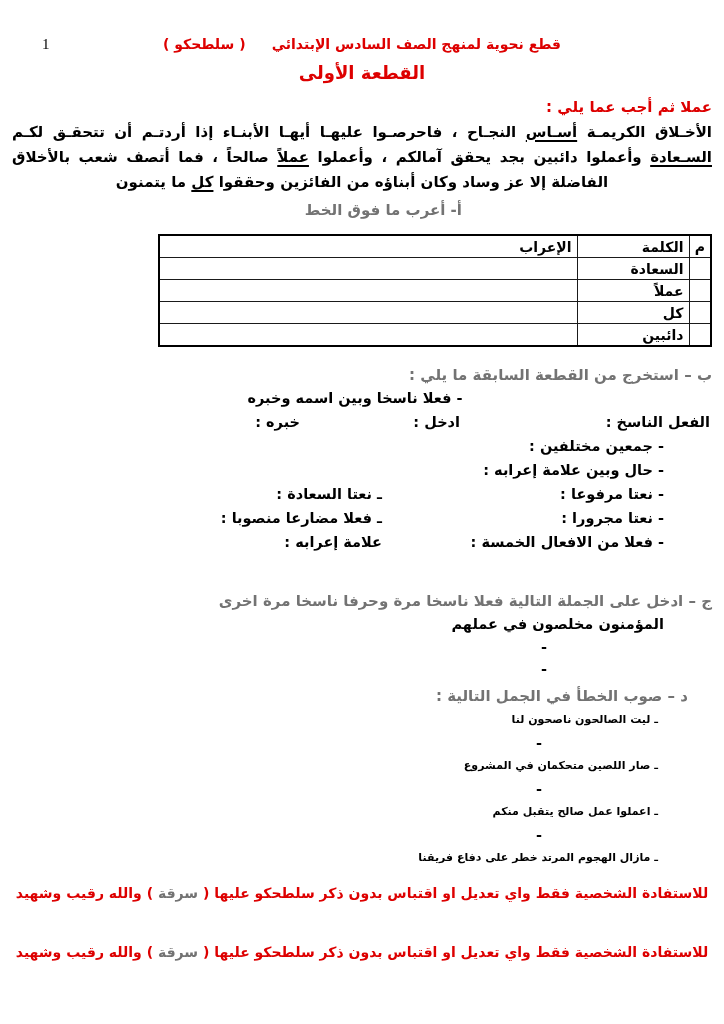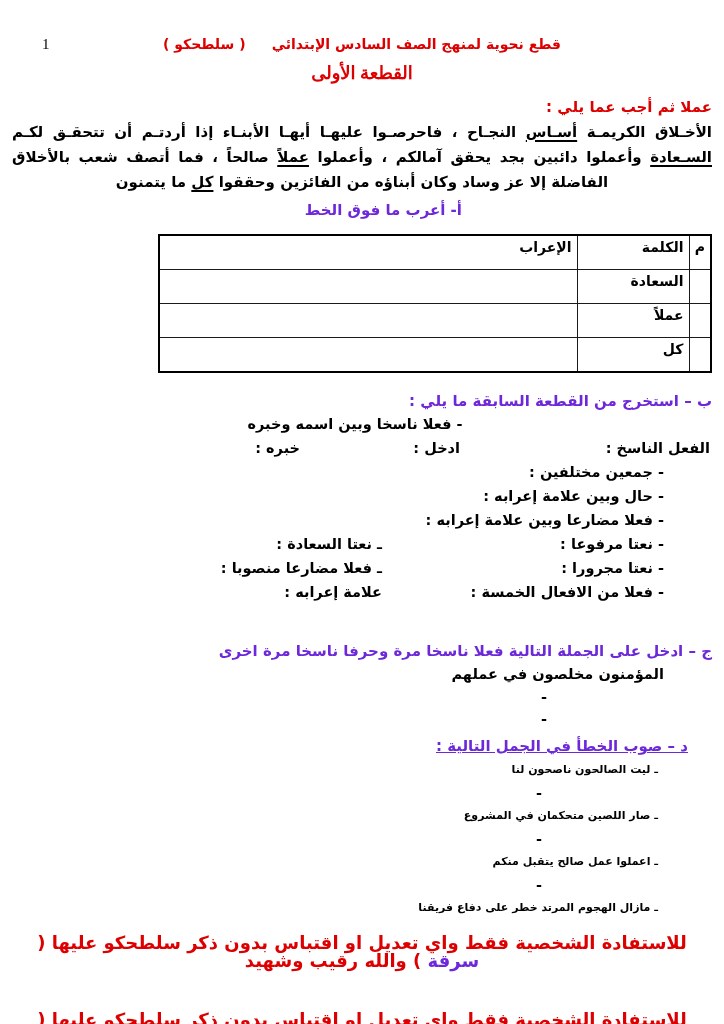--- a/index.html
+++ b/index.html
@@ -7,47 +7,47 @@
     width:724px; height:1024px;
     font-family:"DejaVu Sans", sans-serif;
     font-weight:bold;
     direction:rtl;
     color:#000;
     overflow:hidden;
   }
   .page { box-sizing:border-box; width:724px; height:1024px; padding:36px 12px 0 12px; position:relative; }
 
   .red  { color:#dd0000; }
-  .blue { color:#6d28d9; }
+  .blue { color:#737373; }
 
   
   .header { position:relative; text-align:center; font-size:14px; height:20px; }
   .header .title-wrap { display:inline-flex; gap:26px; }
   .page-num {
     position:absolute; left:30px; top:0;
     color:#000; font-weight:normal; font-family:"Liberation Serif", serif; font-size:15px;
   }
 
-  .piece-title { text-align:center; font-size:18px; margin-top:6px; height:24px;font-family:Liberation Serif, serif; }
+  .piece-title { text-align:center; font-size:18px; margin-top:6px; height:24px; }
   .read-prompt { text-align:right; font-size:15px; margin-top:12px; height:20px; }
 
   .passage {
     margin:2px 0 0 0; font-size:15px; line-height:25px;
     text-align:justify; text-align-last:center;
   }
   .passage .u { text-decoration:underline; text-decoration-thickness:2px; text-underline-offset:3px; }
 
   .section-a { margin:6px 250px 0 0; font-size:15px; height:20px; }
 
   table.irab-table {
     border-collapse:collapse; width:554px; margin-top:13px; margin-right:0; margin-left:auto;
     table-layout:fixed;
   }
   table.irab-table td, table.irab-table th {
-    border:1.5px solid #1a1a1a; height:21px; font-size:14px; padding:0 5px 12px 0;
+    border:1.5px solid #1a1a1a; height:21px; font-size:14px; padding:0 5px 0 0;
     text-align:right; vertical-align:middle;
   }
   table.irab-table { border:2px solid #000; }
   col.c-num  { width:22px; }
   col.c-word { width:112px; }
   th.h-num { text-align:center; padding:0; }
 
   .section-heading { font-size:15px; line-height:22px; }
   .b-heading { margin-top:17px; }
   .b-item { font-size:14.5px; line-height:24px; }
@@ -61,24 +61,24 @@
 
   .two-col { display:flex; font-size:14.5px; line-height:24px; }
   .two-col .right { width:330px; padding-right:48px; box-sizing:border-box; }
   .two-col .left  { flex:1; }
 
   .c-heading { margin-top:36px; }
   .c-sentence { font-size:14.5px; line-height:24px; padding-right:48px; }
   .dash-line { font-size:14.5px; line-height:22px; padding-right:170px; }
   .dash-line.c { padding-right:165px; }
 
-  .d-heading { margin-top:4px; line-height:24px; padding-right:24px;text-decoration:underline; }
+  .d-heading { margin-top:4px; line-height:24px; padding-right:24px; }
   .d-item { font-size:11px; line-height:24px; padding-right:54px; }
 
-  .footer-line { text-align:center; font-size:18px; line-height:18px; }
+  .footer-line { text-align:center; font-size:14px; line-height:18px; }
   .footer-1 { margin-top:14px; }
   .footer-2 { margin-top:41px; }
 </style>
 </head>
 <body>
 
 <div class="page">
 
   <div class="header">
     <span class="page-num">1</span>
@@ -116,36 +116,40 @@
     <tr>
       <td></td>
       <td>عملاً</td>
       <td></td>
     </tr>
     <tr>
       <td></td>
       <td>كل</td>
       <td></td>
     </tr>
+    <tr>
+      <td></td>
+      <td>دائبين</td>
+      <td></td>
+    </tr>
   </tbody>
     </table>
 
   <div class="section-heading b-heading blue">ب – استخرج من القطعة السابقة ما يلي :</div>
 
   <div class="b-item ind-sm">- فعلا ناسخا وبين اسمه وخبره</div>
 
   <div class="nasekh-row">
     <span class="seg1">الفعل الناسخ :</span>
     <span class="seg2">ادخل :</span>
     <span class="seg3">خبره :</span>
   </div>
 
   <div class="b-item ind-md">-   جمعين مختلفين :</div>
   <div class="b-item ind-md">-   حال وبين علامة إعرابه :</div>
-  <div class="b-item ind-md">-   فعلا مضارعا وبين علامة إعرابه :</div>
 
   <div class="two-col">
     <span class="right">-   نعتا مرفوعا :</span>
     <span class="left">ـ نعتا السعادة :</span>
   </div>
   <div class="two-col">
     <span class="right">-   نعتا مجرورا :</span>
     <span class="left">ـ فعلا مضارعا منصوبا :</span>
   </div>
   <div class="two-col">

